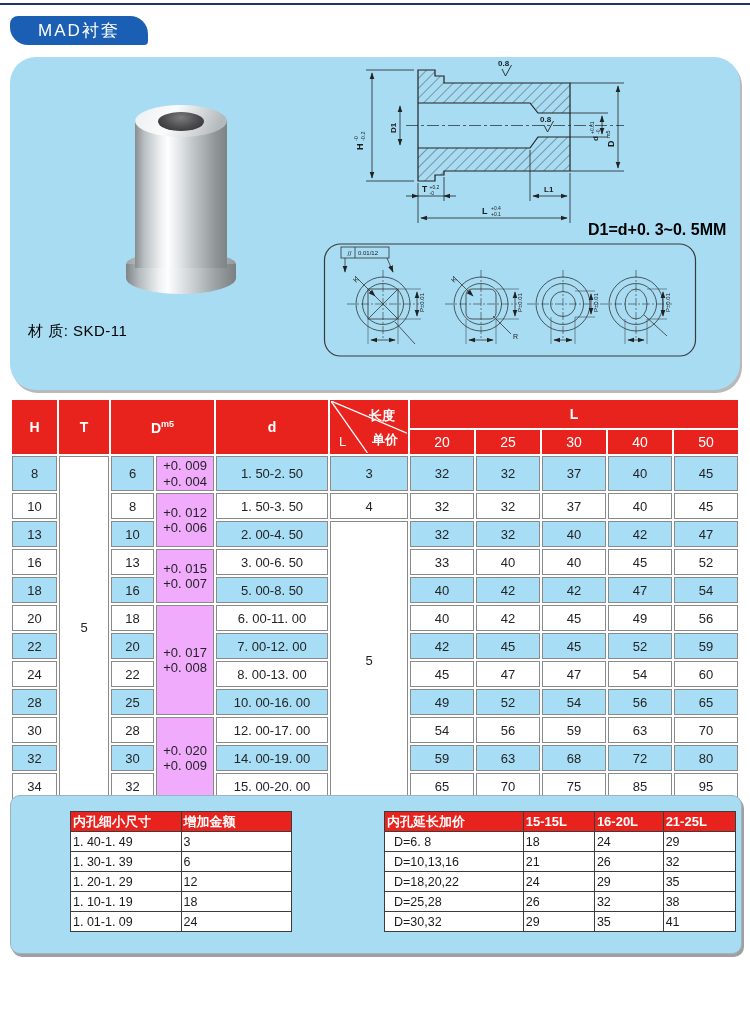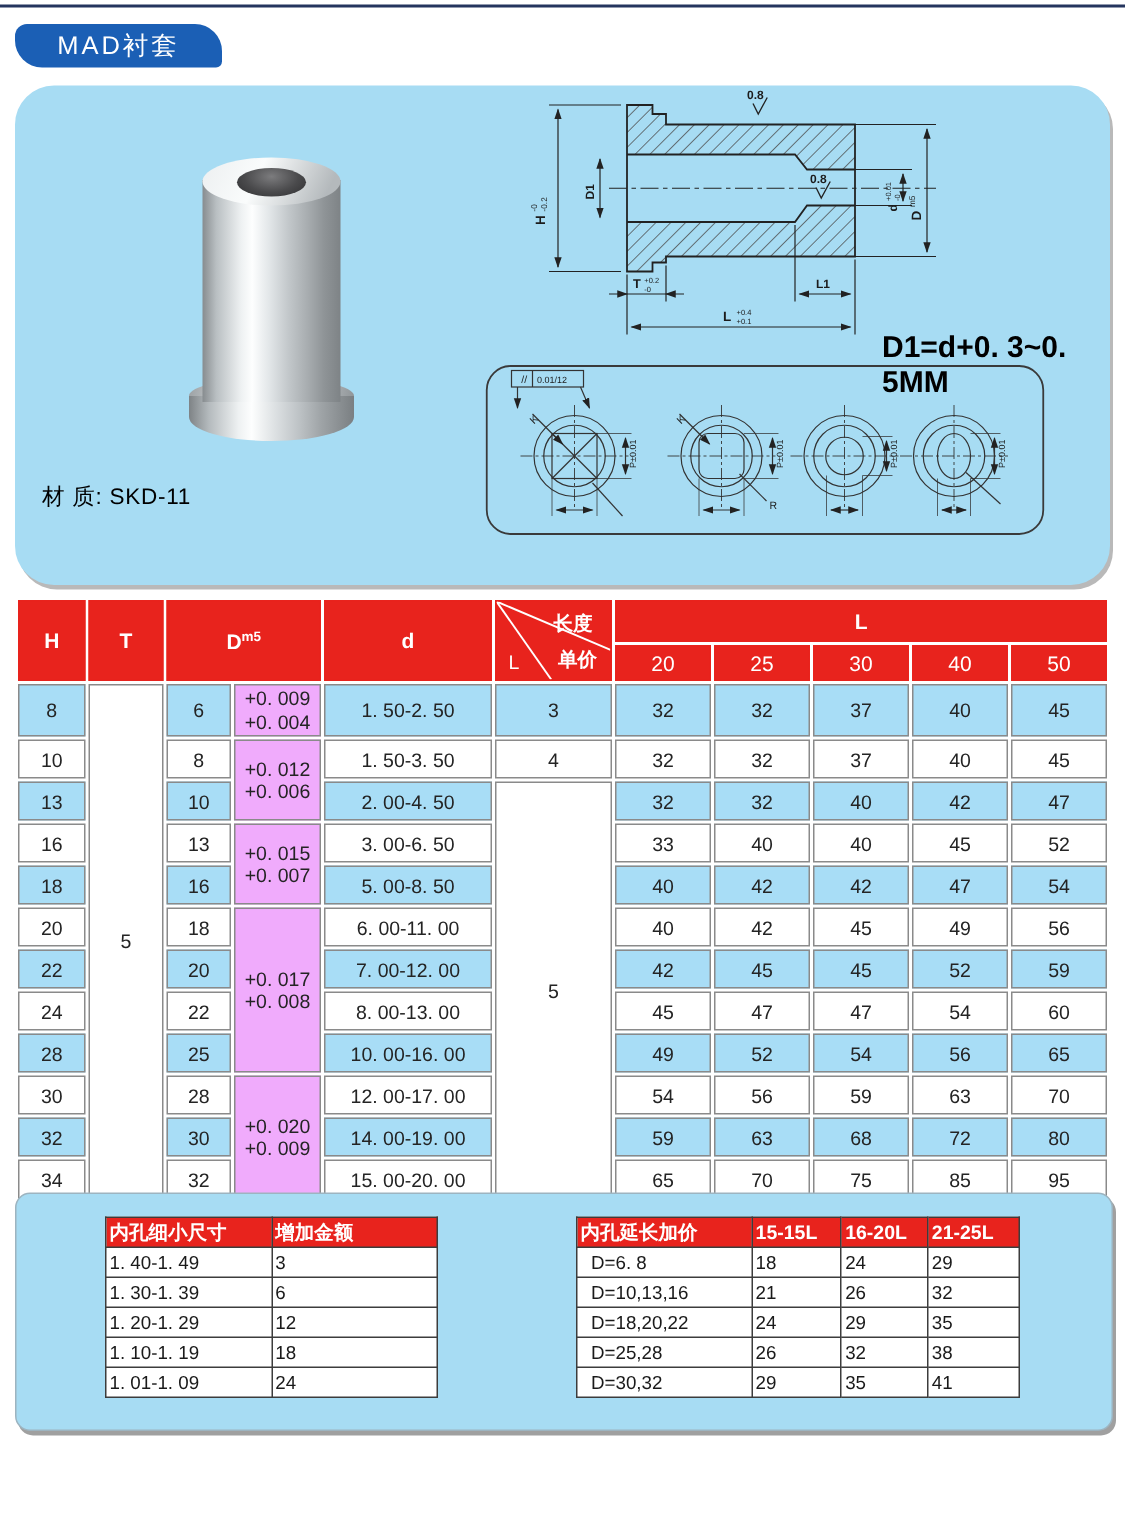--- a/index.html
+++ b/index.html
@@ -23,21 +23,21 @@
     border-radius:0 0 55px 55px / 0 0 16px 16px;
     background:linear-gradient(90deg,#7e8386,#b4babd 12%,#eef1f2 30%,#fdfefe 38%,#dde1e3 52%,#bfc4c7 66%,#9fa4a7 80%,#7a7f82);}
   #cyl{left:135px;top:120px;width:92px;height:148px;
     background:linear-gradient(90deg,#878c8f,#b9bfc2 10%,#eef1f2 28%,#fdfefe 36%,#e3e7e9 48%,#c3c8cb 62%,#a8adb0 76%,#8f9497 88%,#7e8386);}
   #topface{left:135px;top:105px;width:92px;height:32px;border-radius:50%;
     background:linear-gradient(115deg,#eceff0,#fafcfc 40%,#b4b9bc 88%);}
   #hole{left:158px;top:112px;width:46px;height:19px;border-radius:50%;
     background:radial-gradient(ellipse at 50% 30%,#7c7c7e,#4a4a4c 55%,#2e2e30);}
   
   .spec{position:absolute;left:28px;font-size:15px;color:#000;letter-spacing:.5px;}
-  #d1note{position:absolute;left:588px;top:221px;font-size:20px;font-weight:bold;color:#000;}
+  #d1note{position:absolute;left:588px;top:221px;font-size:16px;font-weight:bold;color:#000;}
   
   .draw{position:absolute;}
   .draw text{fill:#1c1c1c;}
   
   table.main{position:absolute;left:10px;top:398px;width:730px;border-spacing:2px;table-layout:fixed;}
   table.main th,table.main td{text-align:center;vertical-align:middle;overflow:hidden;}
   table.main th{background:#e8231d;color:#fff;border:1px solid #e8231d;font-size:14px;font-weight:bold;}
   table.main th.num{font-weight:400;}
   table.main td{border:1px solid #8a8a8a;font-size:13px;color:#242424;}
   tr.hr1{height:28px;} tr.hr2{height:24px;}
@@ -49,21 +49,21 @@
   th.diag svg{position:absolute;left:0;top:0;width:100%;height:100%;}
   .dg-top{position:absolute;top:6px;right:12px;font-size:13px;}
   .dg-left{position:absolute;bottom:4px;left:8px;font-size:13px;font-weight:400;}
   .dg-price{position:absolute;bottom:4px;right:9px;font-size:13px;}
   
   table.addon{position:absolute;border-collapse:collapse;background:#fff;}
   table.addon th,table.addon td{border:1px solid #3c3c3c;height:19px;text-align:left;
       font-size:12.5px;color:#1a1a1a;padding:0 2px;}
   table.addon th{background:#e8231d;color:#fff;font-weight:bold;font-size:13px;}
   #addon1{left:70px;top:811px;width:222px;}
-  #addon2{left:384px;top:811px;width:296px;}
+  #addon2{left:384px;top:811px;width:352px;}
   #addon2 td.lbl{text-align:left;padding-left:9px;}
 </style>
 </head>
 <body>
 
 <div id="page">
 
   <div id="toprule"></div>
   <div id="tab">
       <span>MAD衬套</span>

